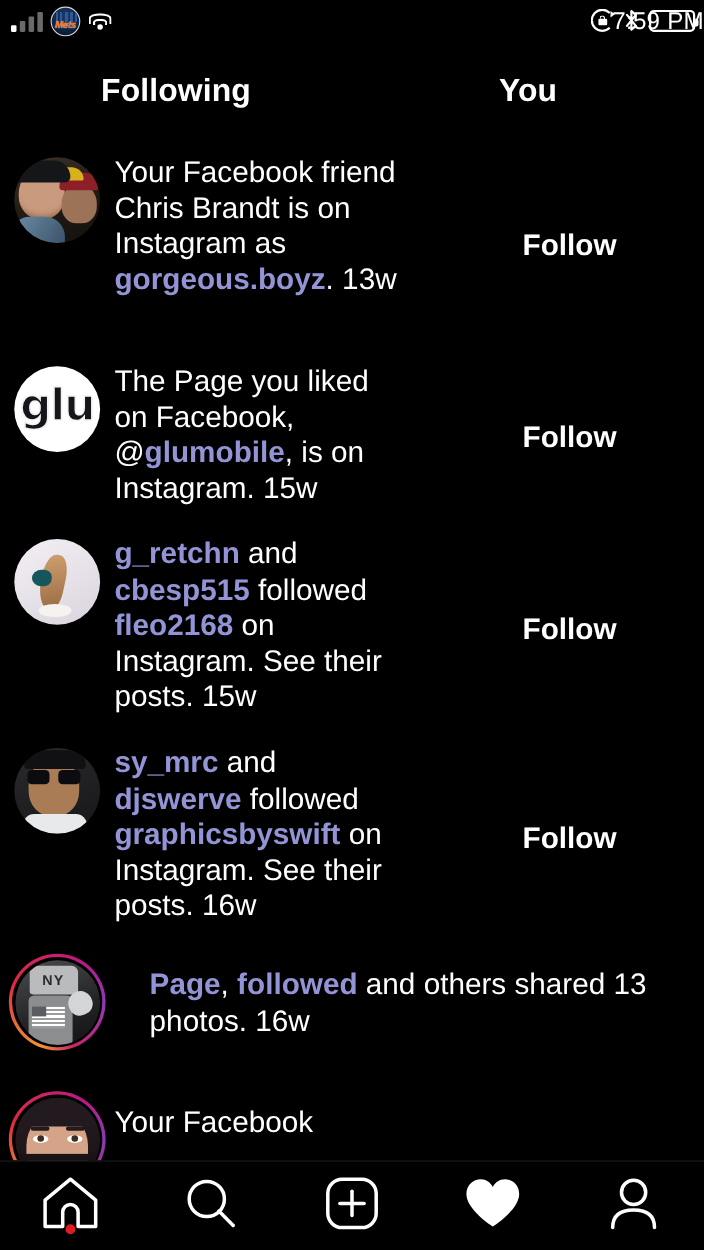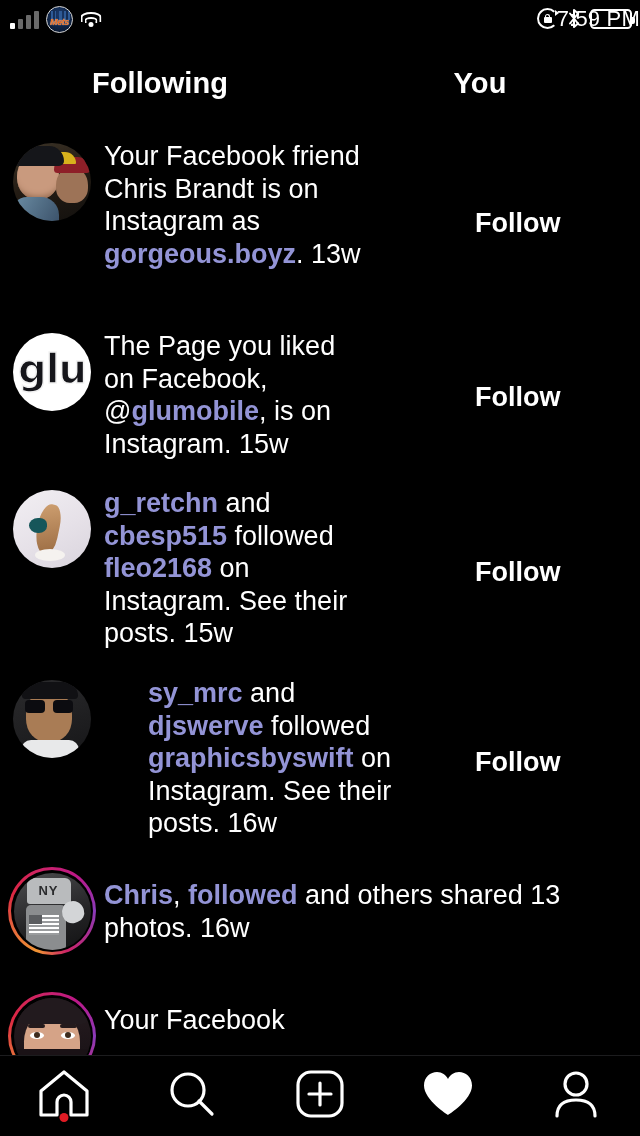--- a/index.html
+++ b/index.html
@@ -341,47 +341,47 @@
         <div class="avatar a3">
           <span class="body"></span>
             <span class="head"></span>
             <span class="base"></span>
         </div>
       </div>
       <div class="txt" id="row2txt"><span class="u">g_retchn</span><span> and </span><span class="u">cbesp515</span><span> followed </span><span class="u">fleo2168</span><span> on Instagram. See their posts. 15w</span></div>
       <div class="follow" style="top:70px;">Follow</div>
     </div>
 
-    <div class="row row-narrow" style="height:190px;gap:44px;">
+    <div class="row row-narrow" style="height:190px;">
       <div class="av-wrap">
         <div class="avatar a4">
           <span class="face"></span>
             <span class="cap"></span>
           <span class="glasses"></span>
             <span class="collar"></span>
         </div>
       </div>
       <div class="txt" id="row3txt"><span class="u">sy_mrc</span><span> and </span><span class="u">djswerve</span><span> followed </span><span class="u">graphicsbyswift</span><span> on Instagram. See their posts. 16w</span></div>
       <div class="follow" style="top:70px;">Follow</div>
     </div>
 
-    <div class="row row-wide" style="height:125px;">
+    <div class="row row-wide" style="height:125px;gap:32px;">
       <div class="av-wrap" style="padding-top:0;">
         <div class="ringed">
           <div class="inner-gap">
             <div class="avatar a5">
               <span class="helmet">NY</span>
               <span class="torso"></span>
                 <span class="flag"></span>
                 <span class="arm"></span>
             </div>
           </div>
         </div>
       </div>
-      <div class="txt" style="padding-top:12px;" id="row4txt"><span class="u">Chris</span><span>, </span><span class="u">followed</span><span> and others shared 13 photos. 16w</span></div>
+      <div class="txt" style="padding-top:12px;" id="row4txt"><span class="u">Page</span><span>, </span><span class="u">followed</span><span> and others shared 13 photos. 16w</span></div>
     </div>
 
     <div class="row row-wide" style="height:125px;">
       <div class="av-wrap" style="padding-top:0;">
         <div class="ringed">
           <div class="inner-gap">
             <div class="avatar a6">
               <span class="skin"></span>
                 <span class="hair"></span>
               <span class="brow l"></span>

